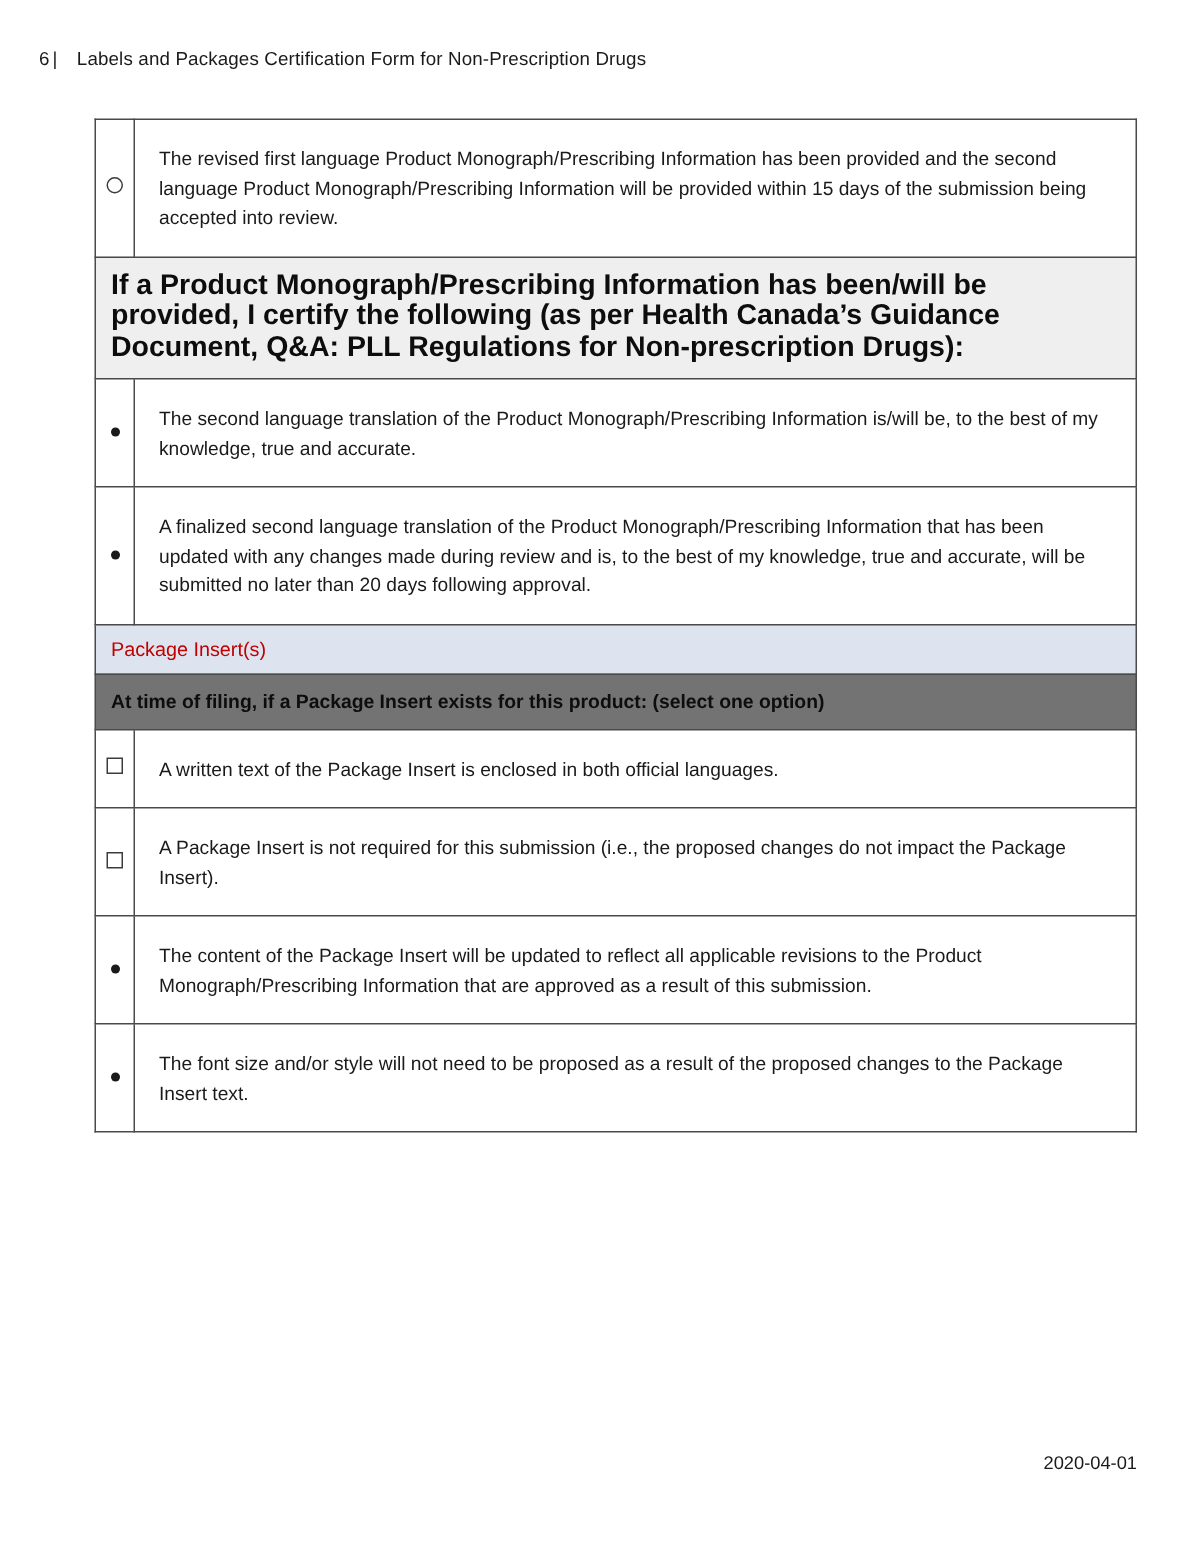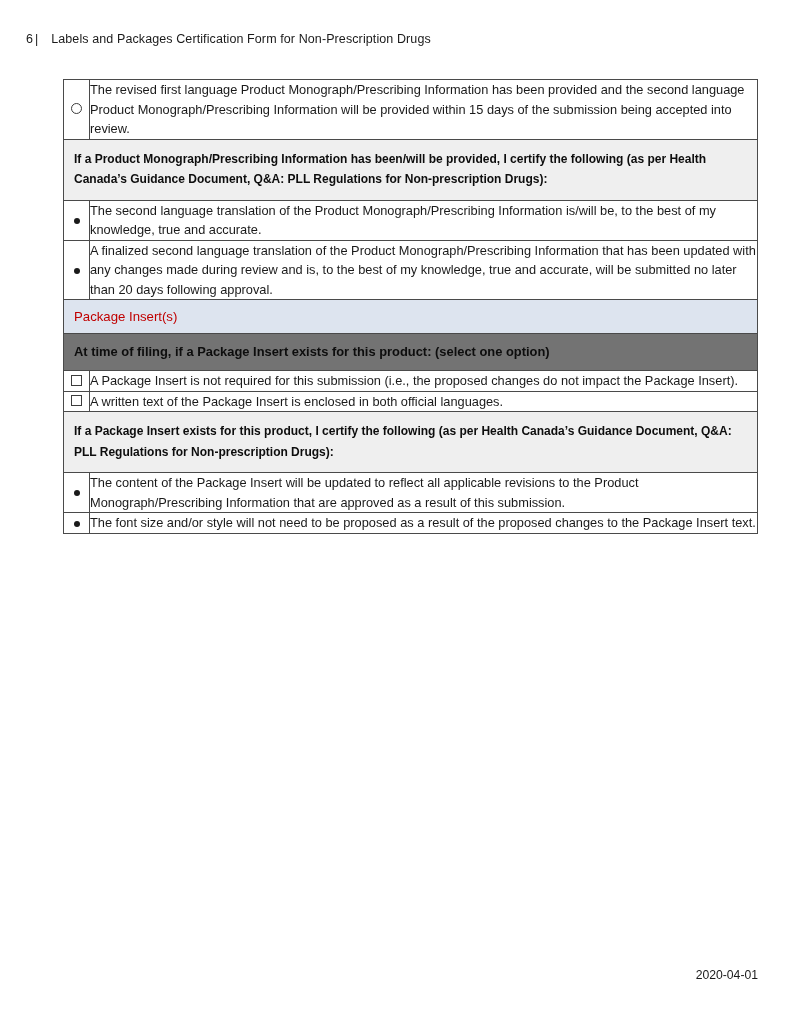--- a/index.html
+++ b/index.html
@@ -80,27 +80,27 @@
     vertical-align: middle;
   }
 
   
   .text-cell {
     padding: 8px 9px 8px 10px;
     font-size: 12.8px;
     line-height: 19.5px;
     color: #1a1a1a;
   }
-  .text-cell p { margin: 0; }
+  .text-cell p { margin: 16px; }
 
   
   .cert-row td {
     background: #efefef;
     padding: 9px 10px 10px 10px;
-    font-size: 12px;
+    font-size: 19px;
     line-height: 20.5px;
     font-weight: bold;
     color: #0d0d0d;
   }
   .cert-row p { margin: 0; }
 
   
   .section-row td {
     background: #dde4ef;
     padding: 7px 10px 7px 10px;
@@ -186,38 +186,33 @@
       <td colspan="2">
         <span>At time of filing, if a Package Insert exists for this product: (select one option)</span>
       </td>
     </tr>
 
     <tr>
       <td class="marker-cell">
         <span class="marker-check"></span>
       </td>
       <td class="text-cell">
+        <p>A written text of the Package Insert is enclosed in both official languages.</p>
+      </td>
+    </tr>
+
+    <tr>
+      <td class="marker-cell">
+        <span class="marker-check"></span>
+      </td>
+      <td class="text-cell">
         <p>A Package Insert is not required for this submission (i.e., the proposed changes do not impact the Package Insert).</p>
       </td>
     </tr>
 
-    <tr>
-      <td class="marker-cell">
-        <span class="marker-check"></span>
-      </td>
-      <td class="text-cell">
-        <p>A written text of the Package Insert is enclosed in both official languages.</p>
-      </td>
-    </tr>
-
-    <tr class="cert-row">
-      <td colspan="2">
-        <p>If a Package Insert exists for this product, I certify the following (as per Health Canada’s Guidance Document, Q&amp;A: PLL Regulations  for Non-prescription Drugs):</p>
-      </td>
-    </tr>
 
     <tr>
       <td class="marker-cell">
         <span class="marker-bullet"></span>
       </td>
       <td class="text-cell">
         <p>The content of the Package Insert will be updated to reflect all applicable revisions to the Product Monograph/Prescribing Information that are approved as a result of this submission.</p>
       </td>
     </tr>
 

